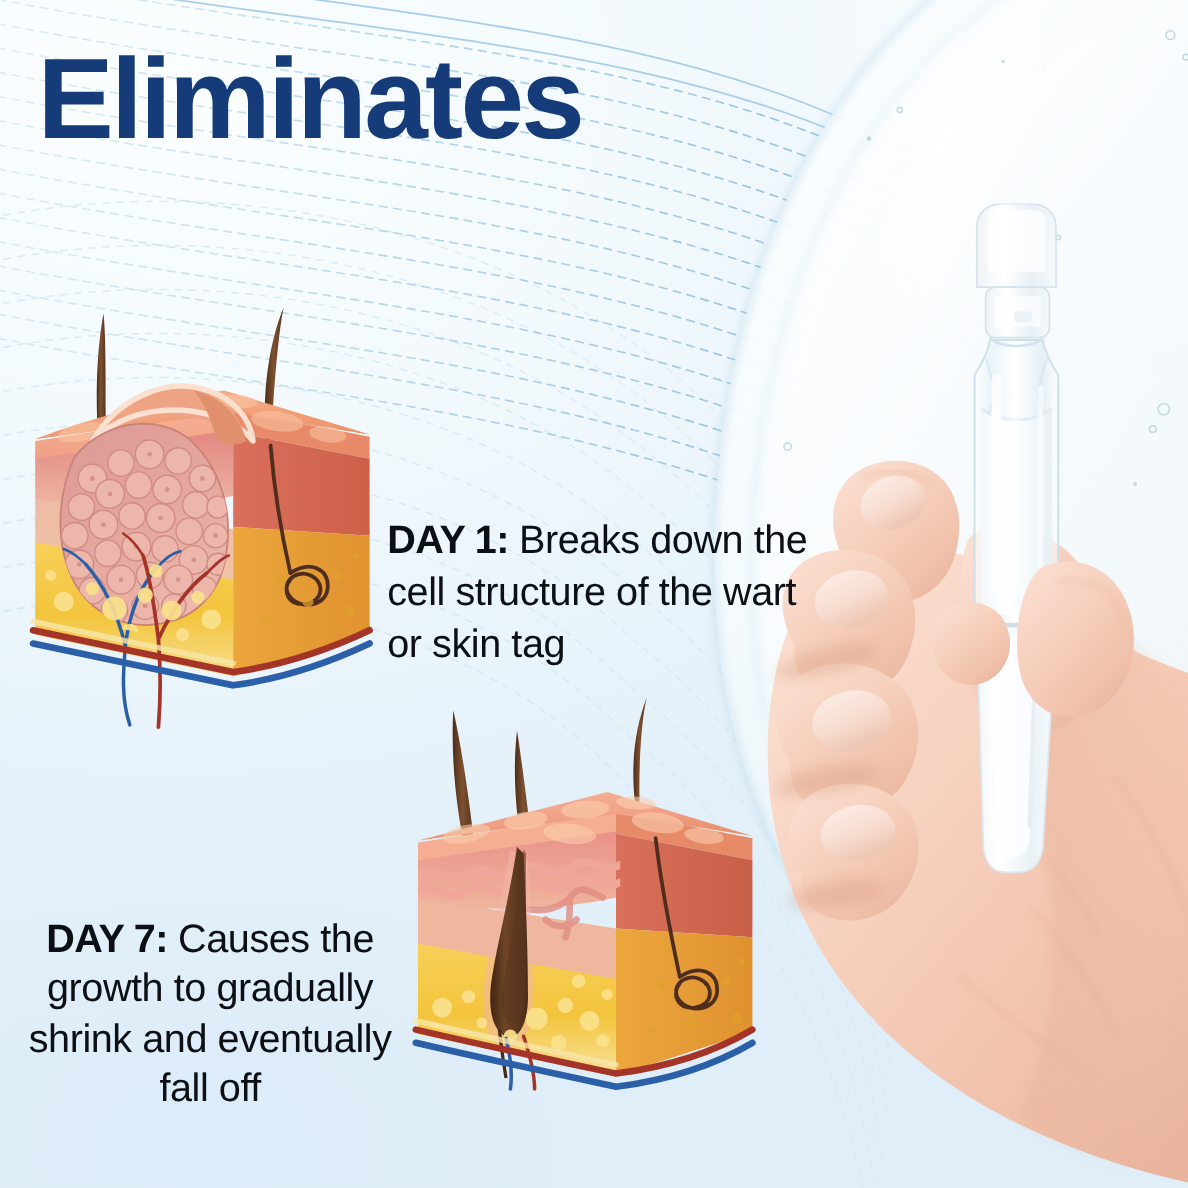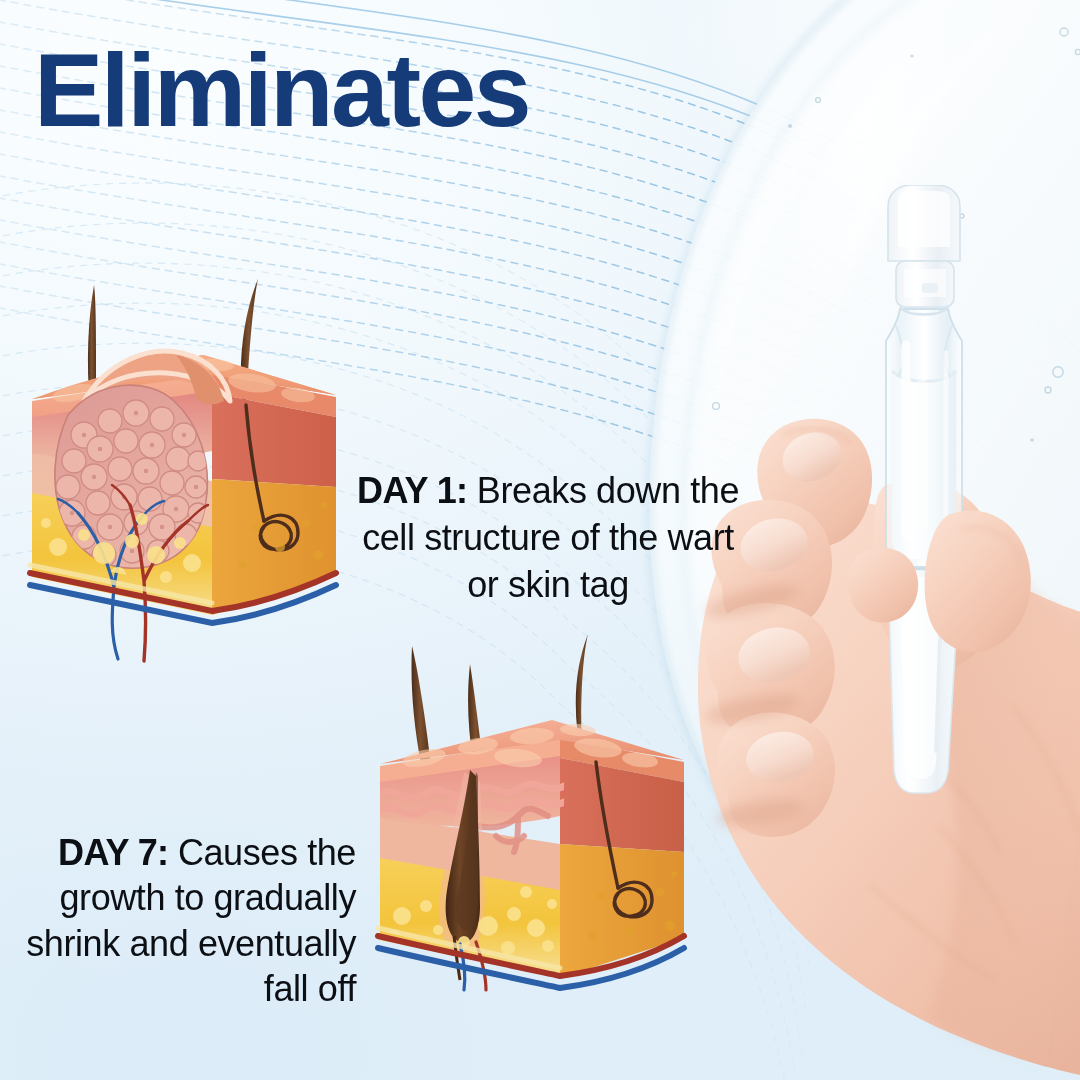--- a/index.html
+++ b/index.html
@@ -40,28 +40,28 @@
     white-space:nowrap;
   }
   .subhead{
     position:absolute;left:34px;top:186px;width:610px;
     font-size:39px;line-height:1.20;font-weight:400;
     letter-spacing:-0.3px;
     color:#111418;
   }
   .day1{
     position:absolute;left:352px;top:468px;width:392px;
-    text-align:center;
+    text-align:left;
     font-size:36px;line-height:1.30;font-weight:400;
     letter-spacing:-0.4px;
     color:#0c0f13;
   }
   .day7{
     position:absolute;left:26px;top:830px;width:330px;
-    text-align:right;
+    text-align:center;
     font-size:36px;line-height:1.26;font-weight:400;
     letter-spacing:-0.4px;
     color:#0c0f13;
   }
   .day-key{font-weight:800;letter-spacing:-0.6px;}
 
   
   .diagram{position:absolute;}
   #diagram-wart{left:6px;top:255px;width:360px;height:420px;}
   #diagram-healthy{left:368px;top:630px;width:340px;height:400px;}

